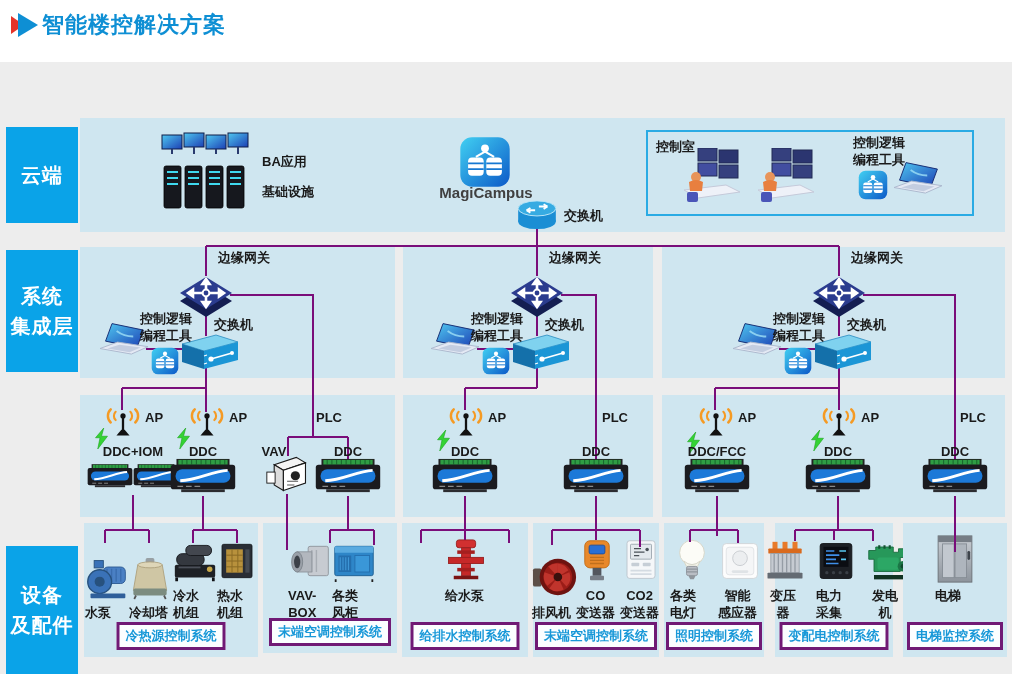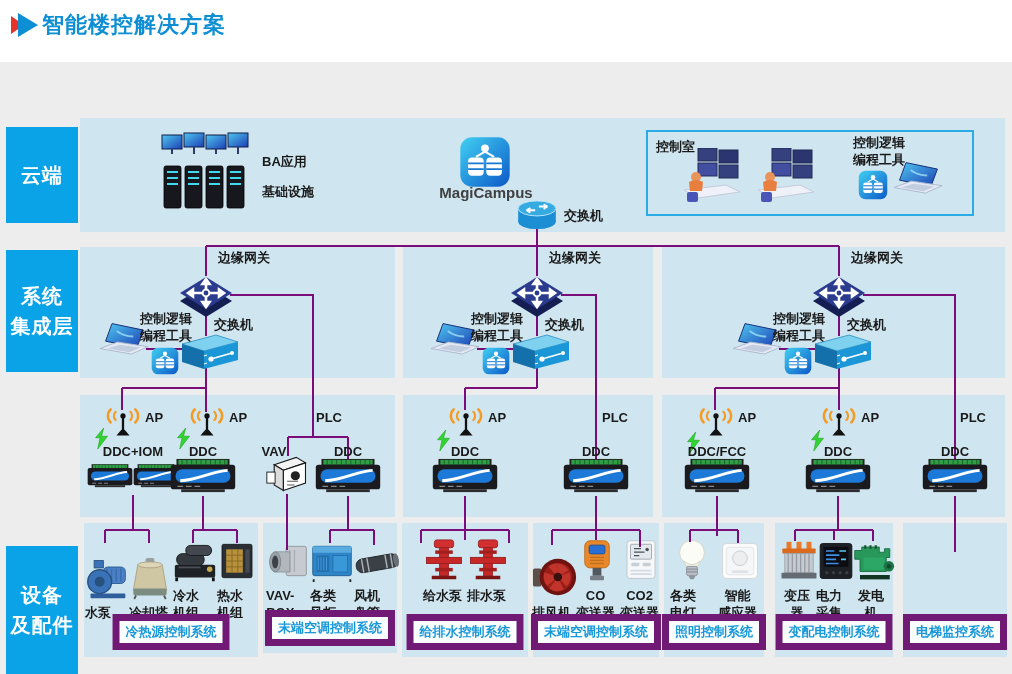--- a/index.html
+++ b/index.html
@@ -23,21 +23,21 @@
   .crbox{position:absolute;border:2px solid #2aabe4;z-index:2}
   .devgroup{position:absolute;background:#cfe6f0;z-index:1}
   .devrow{position:absolute;left:0;right:0;top:12px;display:flex;justify-content:center;
           align-items:flex-end;gap:4px;z-index:4}
   .devitem{width:40px;display:flex;flex-direction:column;align-items:flex-start;flex:0 0 auto}
   .devitem.w36{width:36px}
   .devitem .ic{height:48px;display:flex;align-items:flex-end;justify-content:center}
   .devitem .nm{margin-top:4px;font-size:13px;font-weight:bold;line-height:17px;
                text-align:center;color:#1a1a1a}
   .badge{position:absolute;left:50%;bottom:7px;transform:translateX(-50%);background:#fbfeff;
-         border:7px solid #701a75;color:#1898d8;font-size:13px;font-weight:bold;
+         border:3px solid #701a75;color:#1898d8;font-size:13px;font-weight:bold;
          padding:2px 6px;white-space:nowrap;z-index:5}
   .ap-unit{position:absolute;display:flex;align-items:flex-start;gap:4px;z-index:4}
   .ap-unit .ap-txt{font-size:13px;font-weight:bold;color:#1a1a1a;margin-top:4px}
 </style>
 </head>
 <body>
 
 <svg width="0" height="0" style="position:absolute" aria-hidden="true">
 <defs>
 <linearGradient id="gApp" x1="0" y1="0" x2="1" y2="1">
@@ -633,57 +633,36 @@
         <div class="ic">
             <svg width="44" height="44">
               <use href="#i-ahu"></use>
             </svg>
           </div>
         <div class="nm">
             <div>各类</div>
             <div>风柜</div>
           </div>
       </div>
-      <div class="devitem">
-        <div class="ic">
-            <svg width="46" height="44">
-              <use href="#i-fancoil"></use>
-            </svg>
-          </div>
-        <div class="nm">
-            <div>风机</div>
-            <div>盘管</div>
-          </div>
-      </div>
     </div>
     <div class="badge">末端空调控制系统</div>
   </div>
 
   <div class="devgroup" style="left:402px;top:523px;width:126px;height:134px">
     <div class="devrow">
       <div class="devitem">
         <div class="ic">
             <svg width="42" height="46">
               <use href="#i-redpump"></use>
             </svg>
           </div>
         <div class="nm">
             <div>给水泵</div>
           </div>
       </div>
-      <div class="devitem">
-        <div class="ic">
-            <svg width="42" height="46">
-              <use href="#i-redpump"></use>
-            </svg>
-          </div>
-        <div class="nm">
-            <div>排水泵</div>
-          </div>
-      </div>
     </div>
     <div class="badge">给排水控制系统</div>
   </div>
 
   <div class="devgroup" style="left:533px;top:523px;width:126px;height:134px">
     <div class="devrow">
       <div class="devitem">
         <div class="ic">
             <svg width="46" height="46">
               <use href="#i-fan"></use>
@@ -741,21 +720,21 @@
         <div class="nm">
             <div>智能</div>
             <div>感应器</div>
           </div>
       </div>
     </div>
     <div class="badge">照明控制系统</div>
   </div>
 
   <div class="devgroup" style="left:775px;top:523px;width:118px;height:134px">
-    <div class="devrow" style="gap:1px">
+    <div class="devrow" style="gap:15px">
       <div class="devitem w36">
         <div class="ic">
             <svg width="40" height="44">
               <use href="#i-transformer"></use>
             </svg>
           </div>
         <div class="nm">
             <div>变压器</div>
           </div>
       </div>
@@ -778,16 +757,28 @@
           </div>
         <div class="nm">
             <div>发电机</div>
           </div>
       </div>
     </div>
     <div class="badge">变配电控制系统</div>
   </div>
 
   <div class="devgroup" style="left:903px;top:523px;width:104px;height:134px">
+    <div class="devrow">
+      <div class="devitem">
+        <div class="ic">
+            <svg width="40" height="48">
+              <use href="#i-elevator"></use>
+            </svg>
+          </div>
+        <div class="nm">
+            <div>电梯</div>
+          </div>
+      </div>
+    </div>
     <div class="badge">电梯监控系统</div>
   </div>
 
 </div>
 
 </body></html>

